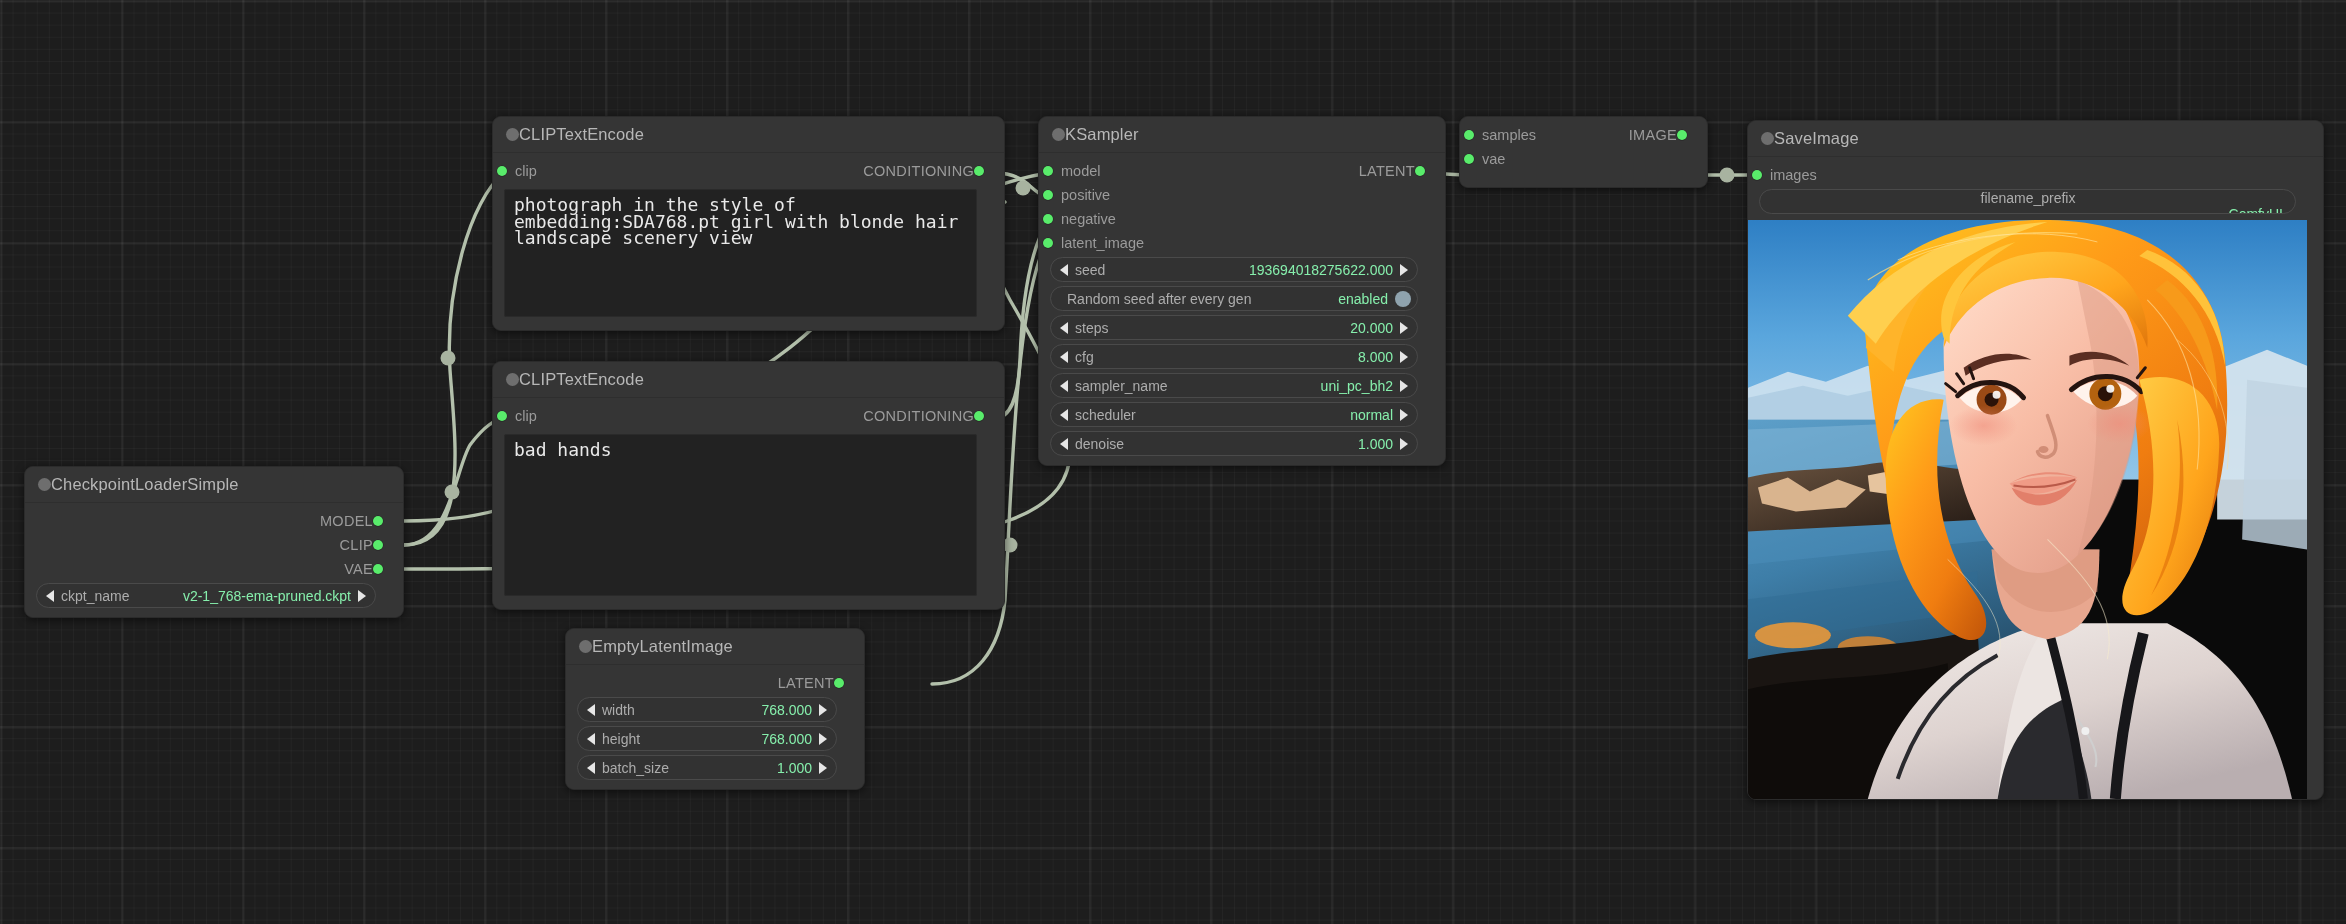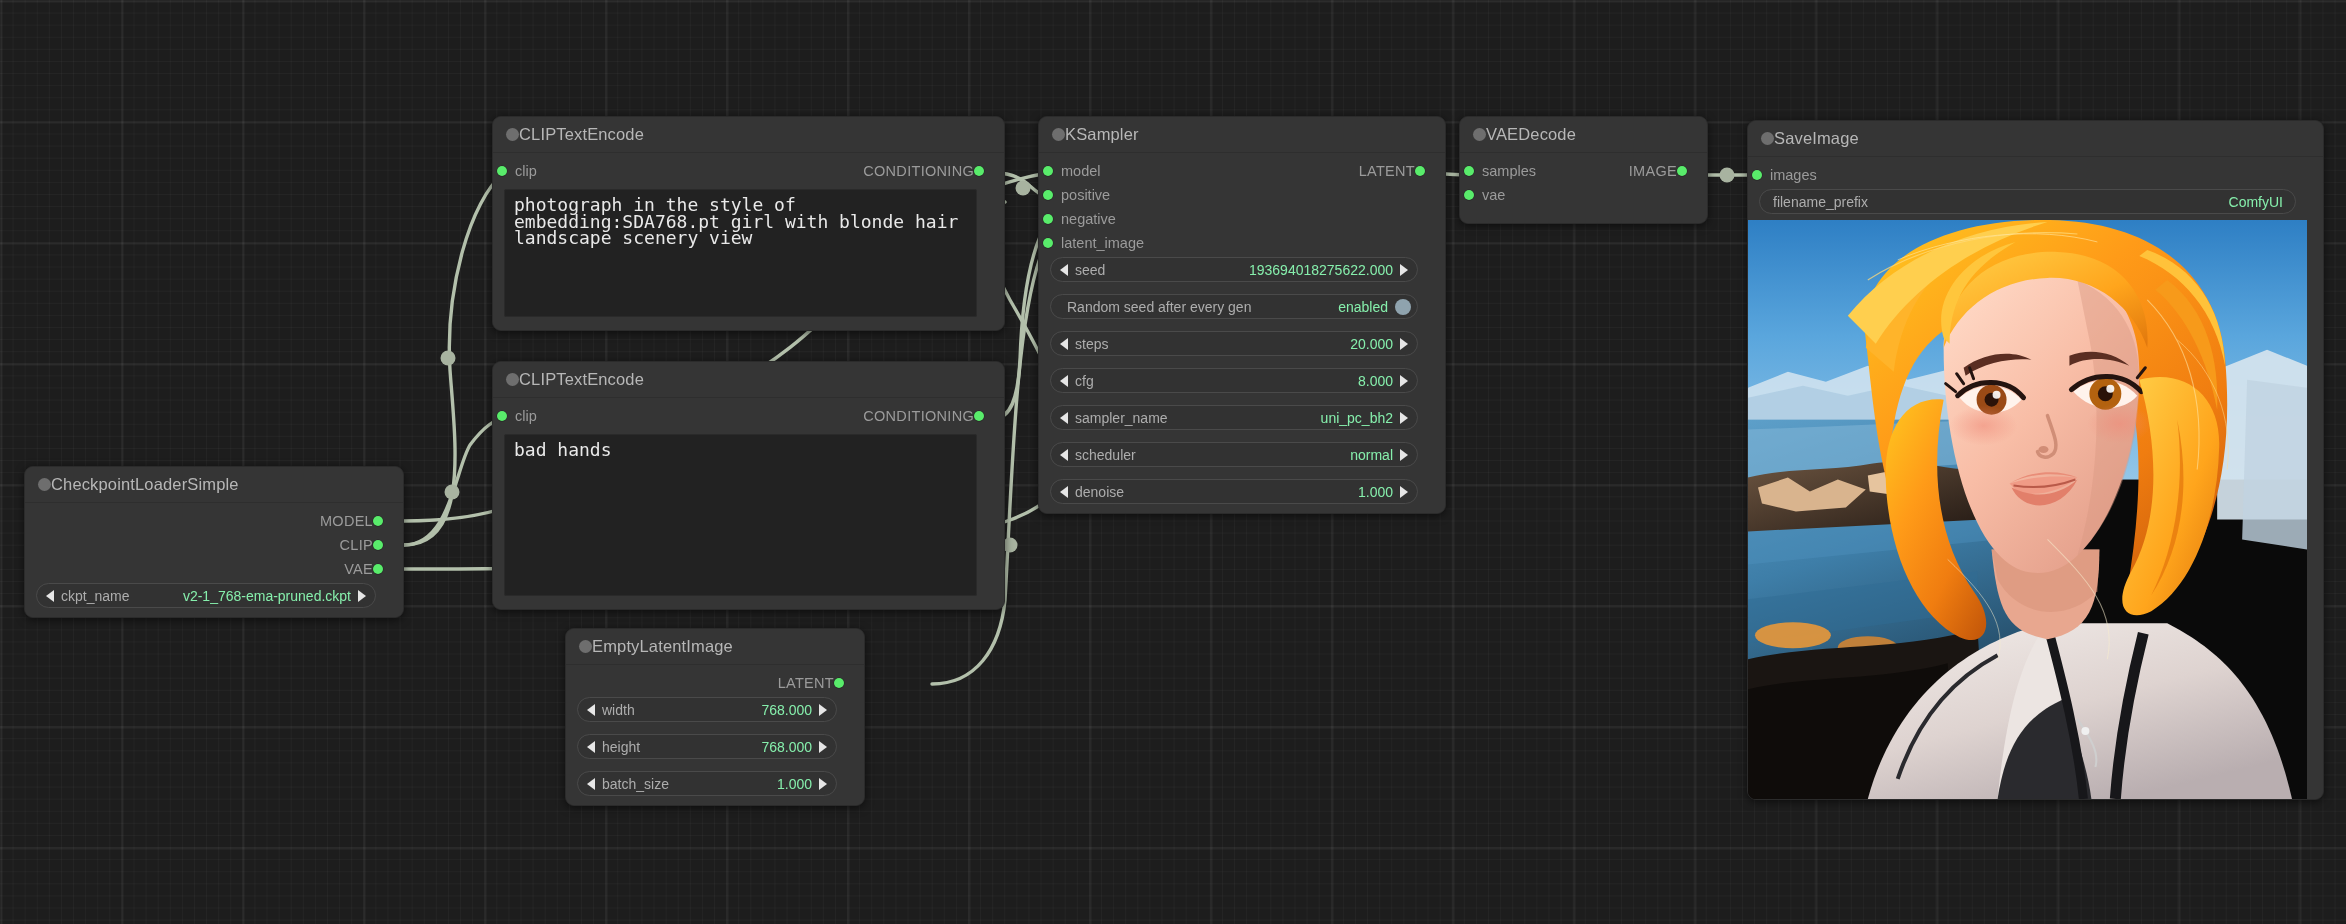--- a/index.html
+++ b/index.html
@@ -110,21 +110,21 @@
   
   .slot-row.both {
     justify-content: space-between;
   }
 
   
   .widgets { padding: 0 11px; margin-top: 2px; }
   .widget {
     position: relative;
     height: 25px;
-    margin-bottom: 12px;
+    margin-bottom: 4px;
     background: #323232;
     border: 1px solid #4a4a4a;
     border-radius: 13px;
     display: flex;
     align-items: center;
     padding: 0 9px;
     overflow: hidden;
   }
   .widget:last-child { margin-bottom: 0; }
   .w-name {
@@ -148,21 +148,21 @@
     border-right: 8px solid #e6e6e6;
     margin-right: 7px;
   }
   .arrow.right {
     border-top: 6px solid transparent;
     border-bottom: 6px solid transparent;
     border-left: 8px solid #e6e6e6;
     margin-left: 7px;
   }
   .widget.noarrow { padding: 0 6px 0 16px; }
-  .widget.text-w  { padding: 0 12px 0 13px; }
+  .widget.text-w  { padding: 0 12px 0 13px; flex-direction: column; }
   .toggle-knob {
     width: 16px; height: 16px;
     border-radius: 50%;
     background: #8fa3ae;
     margin-left: 7px;
     flex: 0 0 auto;
   }
 
   
   .textarea-w {
@@ -389,24 +389,20 @@
           <span class="arrow left"></span>
           <span class="w-name">denoise</span>
           <span class="w-value">1.000</span>
           <span class="arrow right"></span>
         </div>
       </div>
     </div>
   </div>
 
   <div class="node" style="left:1459px; top:116px; width:249px;">
-    <div class="node-title">
-      <span class="node-dot"></span>
-      <span class="node-title-text">VAEDecode</span>
-    </div>
     <div class="node-body" style="padding-bottom:16px;">
       <div class="slot-row both">
         <span class="port in"></span>
         <span class="slot-label in-lbl">samples</span>
         <span class="slot-label type">IMAGE</span>
         <span class="port out"></span>
       </div>
       <div class="slot-row">
         <span class="port in"></span>
         <span class="slot-label in-lbl">vae</span>

